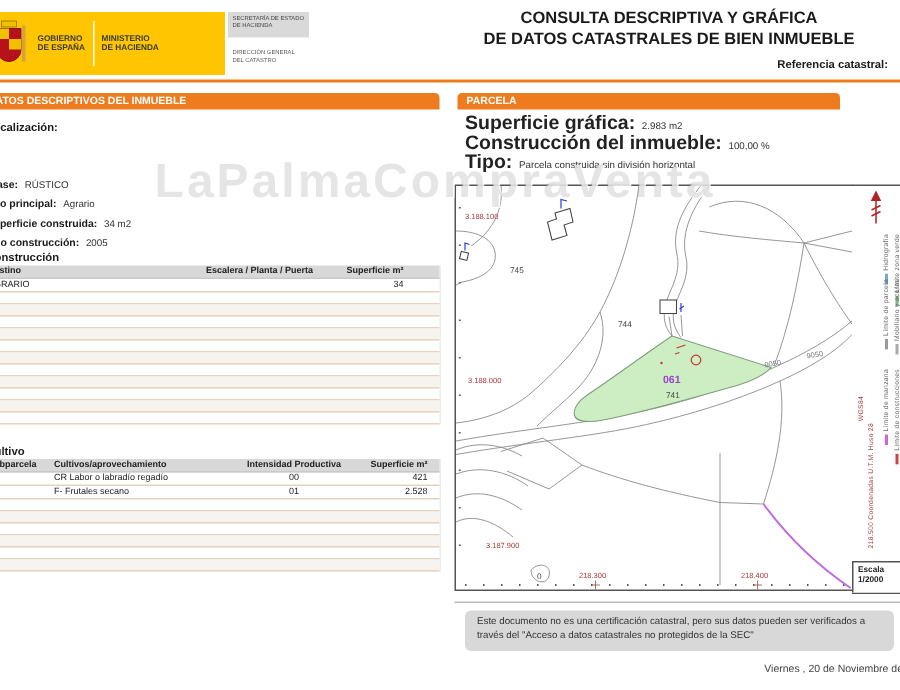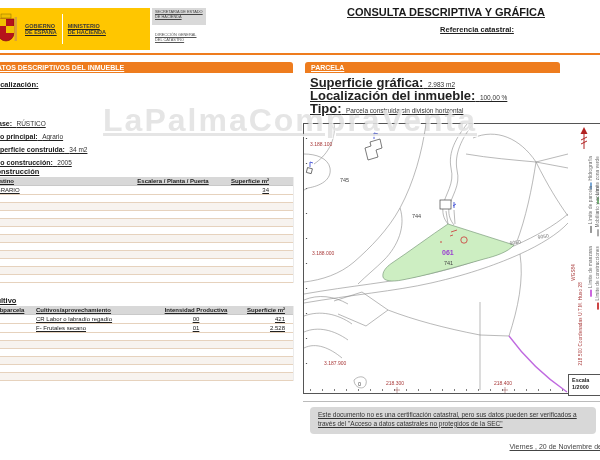--- a/index.html
+++ b/index.html
@@ -1,27 +1,27 @@
 <!DOCTYPE html>
 <html><head>
 <meta charset="utf-8">
 <style>
   html,body{margin:0;padding:0;background:#fff;}
   #doc{position:relative;width:600px;height:460px;overflow:hidden;background:#fff;
        font-family:"Liberation Sans",sans-serif;color:#222;}
-  .abs{position:absolute;text-decoration:underline;}
+  .abs{position:absolute;}
   
   .logo-yellow{left:-14px;top:8px;width:164px;height:42px;background:#ffc600;display:flex;align-items:center;}
   .logo-txt{font-size:5.5px;font-weight:bold;color:#3a3a3a;white-space:pre-line;line-height:6.5px;}
   .logo-div{width:1px;height:30px;background:#fff;margin:0 5px;}
   .logo-gray{left:152px;top:8px;width:54px;height:17px;background:#d9d9d9;font-size:3.9px;color:#444;padding:2px 3px;line-height:4.6px;box-sizing:border-box;}
   .logo-dir{left:152px;top:31px;width:54px;height:16px;font-size:3.9px;color:#555;padding:2px 3px;line-height:4.6px;box-sizing:border-box;}
   .title-wrap{left:300px;top:6px;width:292px;text-align:center;}
   .title-line{font-size:11px;font-weight:bold;line-height:13.5px;color:#1a1a1a;}
-  .ref-label{font-size:7.5px;font-weight:bold;text-align:center;padding-left:62px;margin-top:5px;color:#1a1a1a;}
+  .ref-label{font-size:7.5px;font-weight:bold;text-align:right;padding-left:62px;margin-top:5px;color:#1a1a1a;}
   .orange-rule{left:-14px;top:53px;width:620px;height:2px;background:#ee7c1e;}
   .obar{height:11px;background:#ee7c1e;color:#fff;font-size:7px;font-weight:bold;
         border-radius:3px 3px 0 0;line-height:11px;padding-left:6px;box-sizing:border-box;}
   
   .lbl{font-weight:bold;font-size:7px;color:#1a1a1a;}
   .val{font-size:6.5px;color:#333;}
   .fieldline{line-height:10px;white-space:nowrap;}
   .sect-title{font-size:7.5px;font-weight:bold;color:#1a1a1a;}
   .tbl{width:307px;font-size:6px;color:#222;border-right:1px solid #ececec;}
   .tr{display:flex;height:9px;align-items:center;border-bottom:1px solid #e6d2bd;box-sizing:border-box;}
@@ -80,20 +80,21 @@
 DE ESPAÑA</div>
     <div class="logo-div"></div>
     <div class="logo-txt">MINISTERIO
 DE HACIENDA</div>
   </div>
   <div class="abs logo-gray">SECRETARÍA DE ESTADO DE HACIENDA</div>
   <div class="abs logo-dir">DIRECCIÓN GENERAL DEL CATASTRO</div>
 
   <div class="abs title-wrap">
     <div class="title-line">CONSULTA DESCRIPTIVA Y GRÁFICA</div>
+    <div class="title-line">DE DATOS CATASTRALES DE BIEN INMUEBLE</div>
     <div class="ref-label">Referencia catastral:</div>
   </div>
 
   <div class="abs orange-rule"></div>
 
   <div class="abs obar" style="left:-14px;top:62px;width:307px;">DATOS DESCRIPTIVOS DEL INMUEBLE</div>
   <div class="abs lbl" style="left:-9px;top:80px;font-size:7.5px;">Localización:</div>
 
   <div class="abs" style="left:-9px;top:116px;">
     <div class="fieldline"><span class="lbl">Clase:</span> <span class="val">RÚSTICO</span></div>
@@ -151,21 +152,21 @@
     <div class="tr empty alt"></div>
     <div class="tr empty"></div>
     <div class="tr empty alt"></div>
     <div class="tr empty"></div>
     <div class="tr empty alt"></div>
   </div>
 
   <div class="abs obar" style="left:305px;top:62px;width:255px;">PARCELA</div>
   <div class="abs" style="left:310px;top:77px;">
     <div class="rfield"><span class="rlbl">Superficie gráfica:</span> <span class="rval">2.983 m2</span></div>
-    <div class="rfield"><span class="rlbl">Localización del inmueble:</span> <span class="rval">100,00 %</span></div>
+    <div class="rfield"><span class="rlbl">Construcción del inmueble:</span> <span class="rval">100,00 %</span></div>
     <div class="rfield"><span class="rlbl">Tipo:</span> <span class="rval">Parcela construida sin división horizontal</span></div>
   </div>
 
   <div class="abs map-frame">
     <svg viewBox="0 0 264 269" width="264" height="269">
 
       <line x1="6" y1="266" x2="260" y2="266" stroke="#555" stroke-width="1.4" stroke-dasharray="1 11"></line>
       <line x1="2.5" y1="14" x2="2.5" y2="258" stroke="#555" stroke-width="1.2" stroke-dasharray="1 24"></line>
 
       <g stroke="#8a8a8a" stroke-width="0.6" fill="none">

